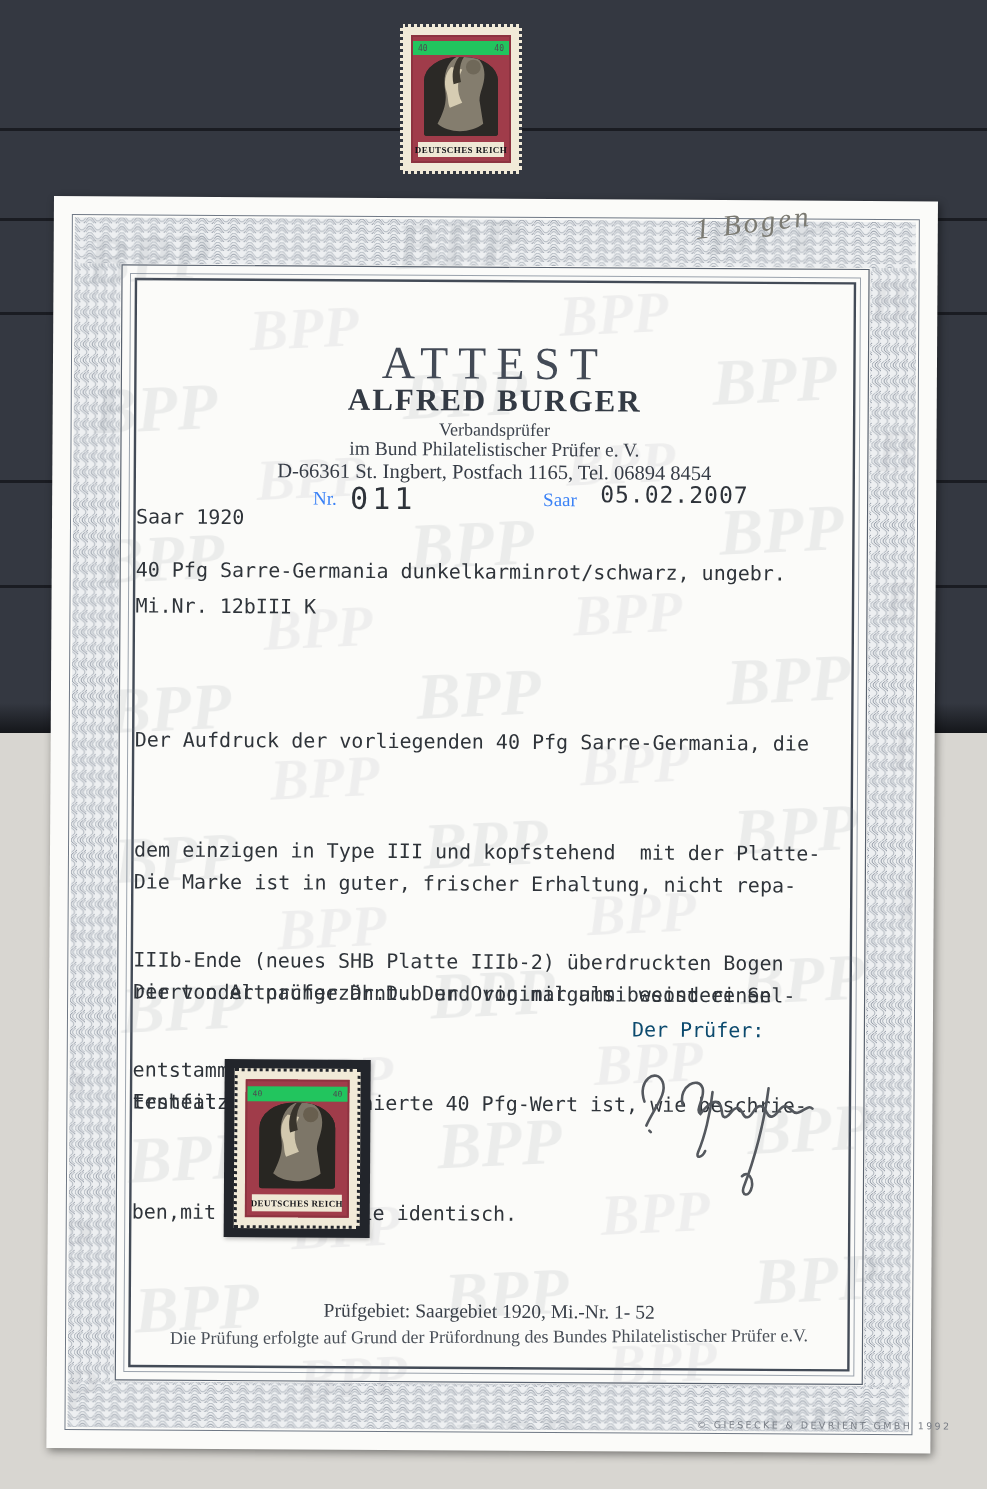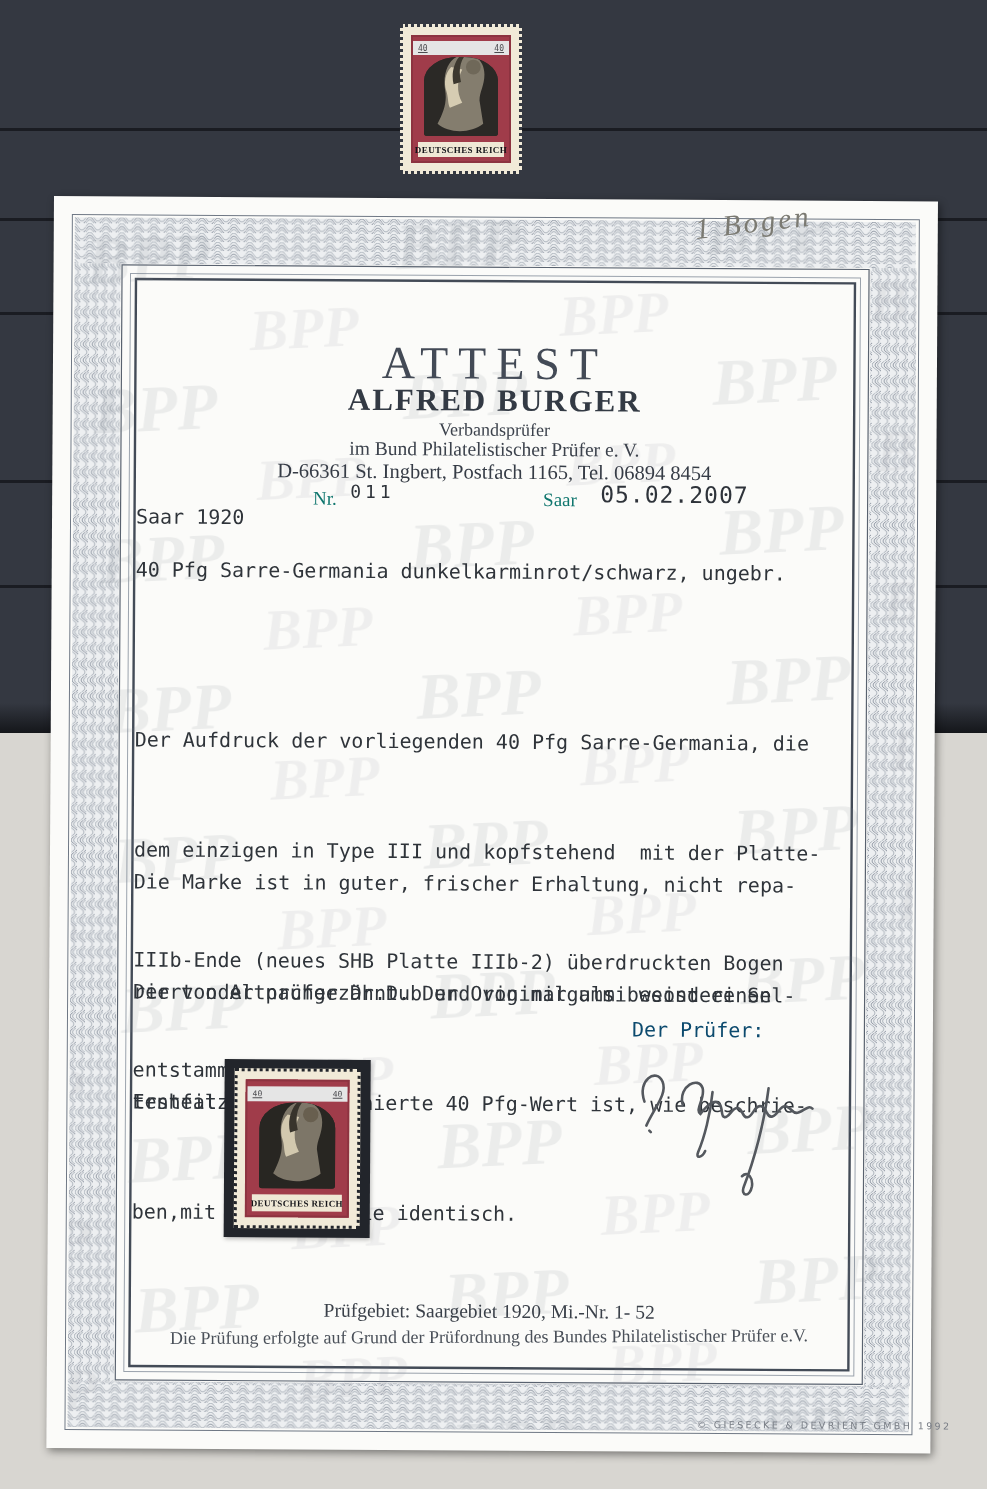--- a/index.html
+++ b/index.html
@@ -28,21 +28,21 @@
            font-size:46px;letter-spacing:10px;color:#434a56;}
   .c-name{position:absolute;left:64px;top:184px;width:756px;text-align:center;
           font-weight:bold;font-size:31px;letter-spacing:2px;color:#333a44;}
   .c-role{position:absolute;left:64px;top:221px;width:756px;text-align:center;
           font-size:18px;color:#3c424c;}
   .c-assoc{position:absolute;left:64px;top:240px;width:756px;text-align:center;
           font-size:19.5px;color:#3c424c;}
   .c-addr{position:absolute;left:64px;top:262px;width:756px;text-align:center;
           font-size:20.5px;color:#363c46;}
 
-  .meta-label{position:absolute;font-size:19px;color:#0f766e;}
+  .meta-label{position:absolute;font-size:19px;color:#3b82f6;}
   .meta-value{position:absolute;font-family:"DejaVu Sans Mono",monospace;color:#2e333a;white-space:pre;}
 
   
   .tw{position:absolute;left:84px;font-family:"DejaVu Sans Mono",monospace;
       font-size:20px;line-height:36.6px;color:#2f343a;white-space:pre;}
   .tw div{height:36.6px;}
 
   .sig-label{position:absolute;left:583px;top:818px;font-family:"DejaVu Sans Mono",monospace;
              font-size:20px;color:#0c4a6e;white-space:pre;}
   .signature{position:absolute;left:570px;top:850px;}
@@ -52,23 +52,23 @@
          box-shadow:1px 2px 4px rgba(0,0,0,.25);}
 
   
   .stamp{position:absolute;box-sizing:border-box;padding:8px;background:#f1ead8;}
   .stamp.punch-card{border:3px dotted #343841;}
   .stamp.punch-mount{border:3px dotted #22252b;}
   .stamp-frame{position:relative;width:100%;height:100%;background:#a03c4a;
                box-shadow:inset 0 0 0 2px #8d3340;}
   .stamp-panel{position:absolute;left:13%;right:13%;top:17%;bottom:21%;background:#2b2926;
                border-radius:46% 46% 3px 3px / 30% 30% 3px 3px;overflow:hidden;}
-  .stamp-bar{position:absolute;left:2%;right:2%;top:5%;height:11%;background:#e5e5e5;
+  .stamp-bar{position:absolute;left:2%;right:2%;top:5%;height:11%;background:#22c55e;
              display:flex;justify-content:space-between;align-items:center;padding:0 5px;
-             font-family:"DejaVu Sans Mono",monospace;font-size:8px;color:#4c4c50;text-decoration:underline;}
+             font-family:"DejaVu Sans Mono",monospace;font-size:8px;color:#4c4c50;}
   .stamp-label{position:absolute;left:7%;right:7%;bottom:4.5%;height:12%;background:#efe8d5;
                display:flex;align-items:center;justify-content:center;
                font-family:"Liberation Serif",serif;font-weight:bold;font-size:9px;
                letter-spacing:.4px;color:#15151a;white-space:nowrap;text-align:center;}
 
   
   .f-scope{position:absolute;left:64px;top:1102px;width:756px;text-align:center;
            font-size:19.5px;color:#3a4049;}
   .f-rules{position:absolute;left:64px;top:1128px;width:756px;text-align:center;
            font-size:18px;color:#4a5059;transform:rotate(-.6deg);}
@@ -148,26 +148,27 @@
 
     <div class="hand-note">1 Bogen</div>
 
     <div class="c-title">ATTEST</div>
     <div class="c-name">ALFRED BURGER</div>
     <div class="c-role">Verbandsprüfer</div>
     <div class="c-assoc">im Bund Philatelistischer Prüfer e. V.</div>
     <div class="c-addr">D-66361 St. Ingbert, Postfach 1165, Tel. 06894 8454</div>
 
     <div class="meta-label" style="left:261px;top:290px">Nr.</div>
-    <div class="meta-value" style="left:298px;top:283px;font-size:18px;letter-spacing:4px">011</div>
+    <div class="meta-value" style="left:298px;top:283px;font-size:30px;letter-spacing:4px">011</div>
     <div class="meta-label" style="left:491px;top:290px">Saar</div>
     <div class="meta-value" style="left:548px;top:282px;font-size:23px;letter-spacing:1px">05.02.2007</div>
 
     <div class="tw" style="top:302px">Saar 1920</div>
     <div class="tw" style="top:355px">40 Pfg Sarre-Germania dunkelkarminrot/schwarz, ungebr.</div>
+    <div class="tw" style="top:391px">Mi.Nr. 12bIII K</div>
 
     <div class="tw" style="top:452px">
       <div>Der Aufdruck der vorliegenden 40 Pfg Sarre-Germania, die</div>
       <div>dem einzigen in Type III und kopfstehend  mit der Platte-</div>
       <div>IIIb-Ende (neues SHB Platte IIIb-2) überdruckten Bogen</div>
       <div>entstammt, ist echt.</div>
     </div>
 
     <div class="tw" style="top:594px">
       <div>Die Marke ist in guter, frischer Erhaltung, nicht repa-</div>

